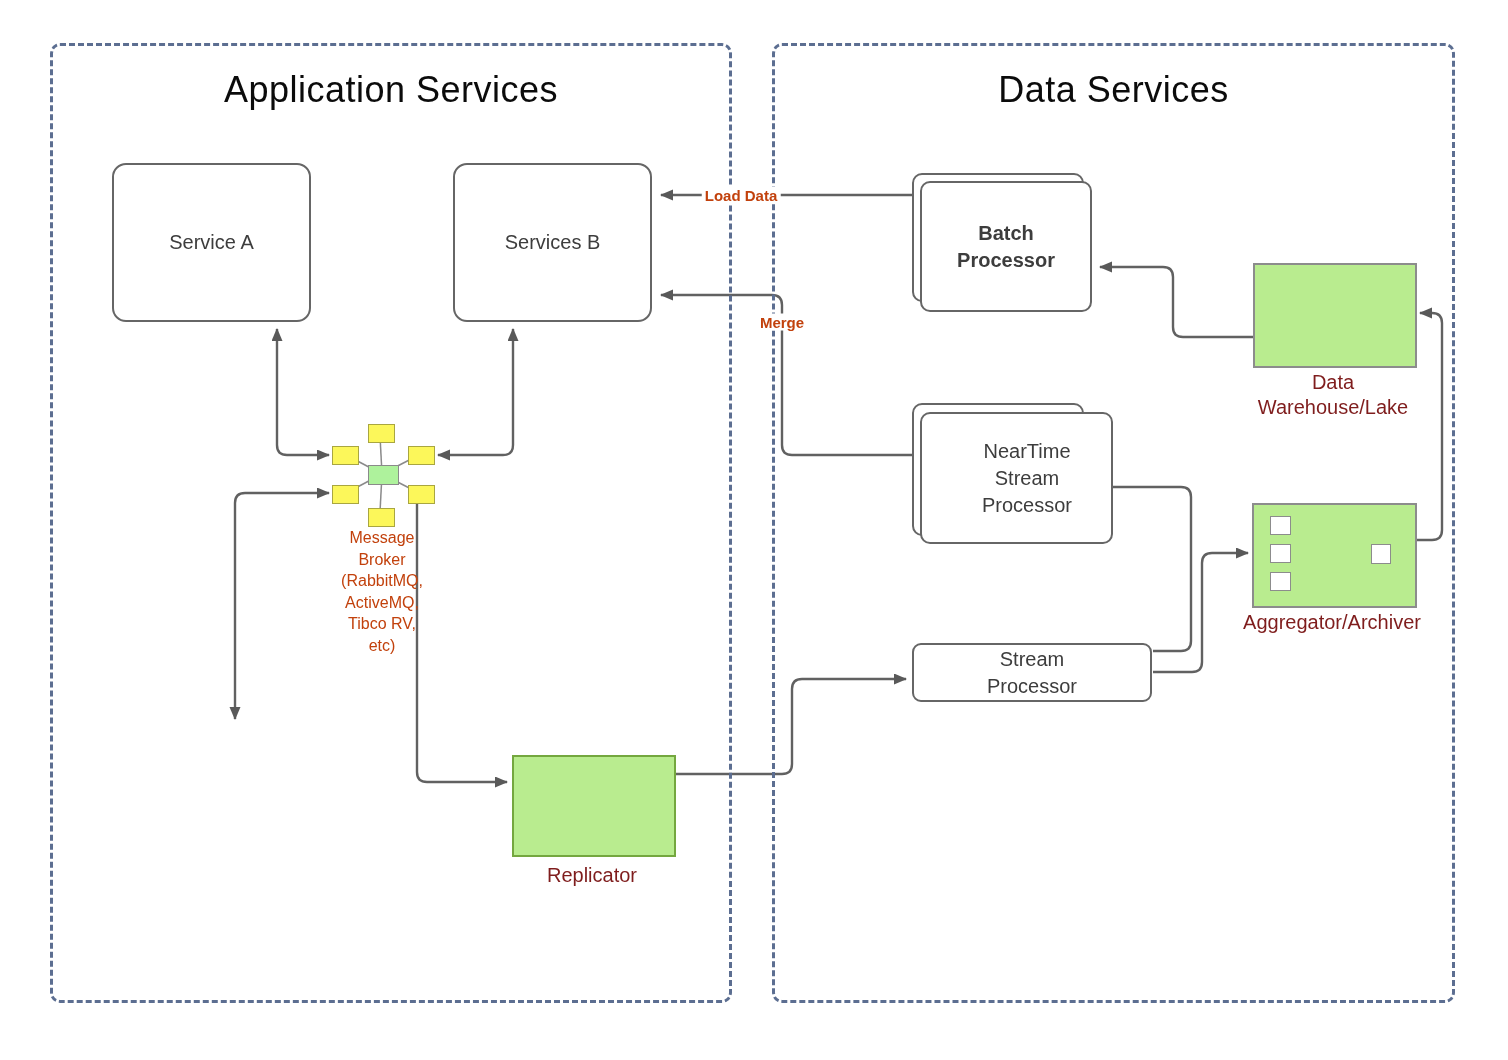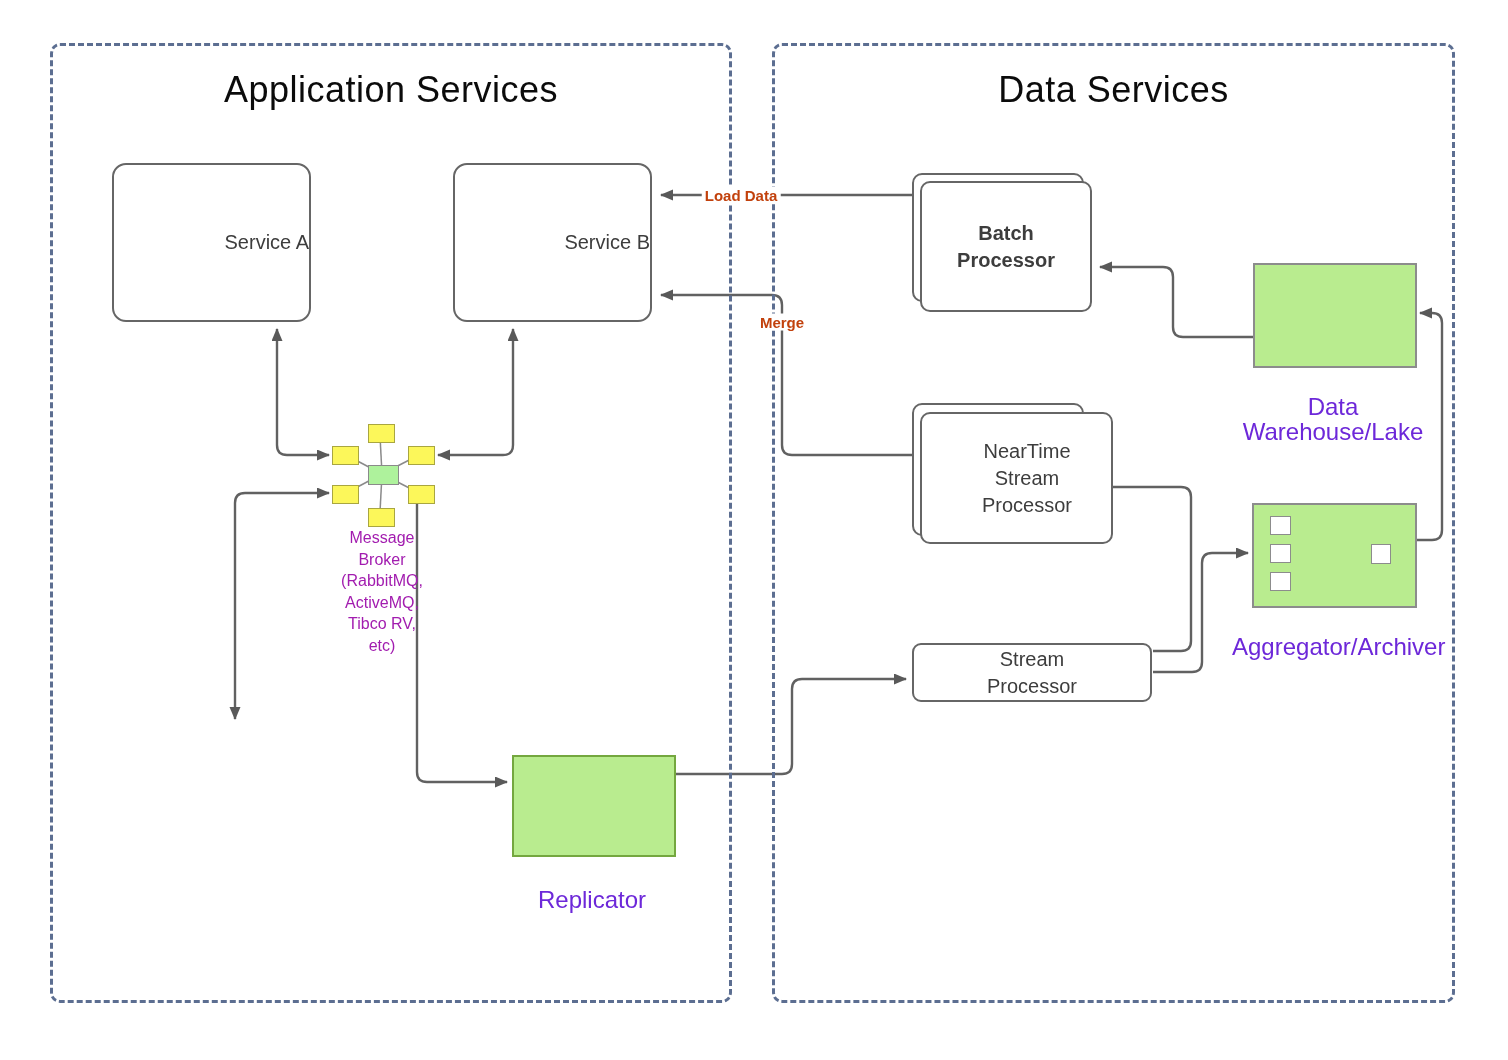--- a/index.html
+++ b/index.html
@@ -14,21 +14,21 @@
   .group{position:absolute;border:3px dashed #5c6e91;border-radius:10px;background:transparent;}
   .group.app{left:50px;top:43px;width:676px;height:954px;}
   .group.data{left:772px;top:43px;width:677px;height:954px;}
   .gtitle{position:absolute;top:23px;left:0;width:100%;text-align:center;
     font-size:36px;font-weight:400;color:#0b0b0b;letter-spacing:.5px;}
 
   
   .node{position:absolute;background:#ffffff;border:2.5px solid #666666;border-radius:14px;
     display:flex;align-items:center;justify-content:center;text-align:center;
     font-size:20px;line-height:27px;white-space:pre-line;}
-  .svc{width:195px;height:155px;justify-content:flex-end;}
+  .svc{width:195px;height:155px;}
   #service-a{left:112px;top:163px;}
   #service-b{left:453px;top:163px;}
   #service-c{left:112px;top:723px;}
 
   
   .stackback{position:absolute;background:#ffffff;border:2.5px solid #666666;border-radius:10px;}
   .stackfront{position:absolute;background:#ffffff;border:2.5px solid #666666;border-radius:10px;
     display:flex;align-items:center;justify-content:center;text-align:center;
     font-size:20px;line-height:27px;white-space:pre-line;}
   .proc{border-radius:10px;font-size:20px;line-height:27px;}
@@ -38,24 +38,24 @@
   #replicator-box{left:512px;top:755px;width:160px;height:98px;border:2px solid #74a73f;}
   #dw-box{left:1253px;top:263px;width:160px;height:101px;border:2px solid #8c8c8c;}
   #agg-box{left:1252px;top:503px;width:161px;height:101px;border:2px solid #8c8c8c;}
 
   
   .ysq{position:absolute;width:25px;height:17px;background:#fcf75a;border:1.5px solid #a9a640;}
   .gsq{position:absolute;width:29px;height:18px;background:#aef29c;border:1.5px solid #8a8a8a;}
   .wsq{position:absolute;background:#ffffff;border:1.5px solid #8c8c8c;}
 
   
-  .freelabel{position:absolute;text-align:center;font-size:24px;line-height:25px;
-    color:#6d28d9;white-space:pre-line;margin-top:24px;}
+  .freelabel{position:absolute;text-align:center;font-size:20px;line-height:25px;
+    color:#7f1d1d;white-space:pre-line;}
   .smalllabel{position:absolute;text-align:center;font-size:16px;line-height:21.5px;
-    color:#a21caf;white-space:pre-line;}
+    color:#c2410c;white-space:pre-line;}
   .edgelabel{position:absolute;font-size:15px;font-weight:700;color:#c2410c;
     background:#ffffff;padding:0 3px;white-space:nowrap;transform:translate(-50%,-50%);}
 </style>
 </head>
 <body>
 
 <div id="canvas">
 
   <svg class="wires">
     <defs>
@@ -130,21 +130,21 @@
     <div class="gtitle">Application Services</div>
   </div>
   <div class="group data">
     <div class="gtitle">Data Services</div>
   </div>
 
   <div id="service-a" class="node svc">
     <span>Service A</span>
   </div>
   <div id="service-b" class="node svc">
-    <span>Service B</span>
+    <span>Services B</span>
   </div>
 
   <div>
     <div class="ysq abs" style="left:368px;top:424px;"></div>
     <div class="ysq abs" style="left:332px;top:446px;"></div>
     <div class="ysq abs" style="left:408px;top:446px;"></div>
     <div class="ysq abs" style="left:332px;top:485px;"></div>
     <div class="ysq abs" style="left:408px;top:485px;"></div>
     <div class="ysq abs" style="left:368px;top:508px;"></div>
     <div class="gsq abs" style="left:368px;top:465px;"></div>

